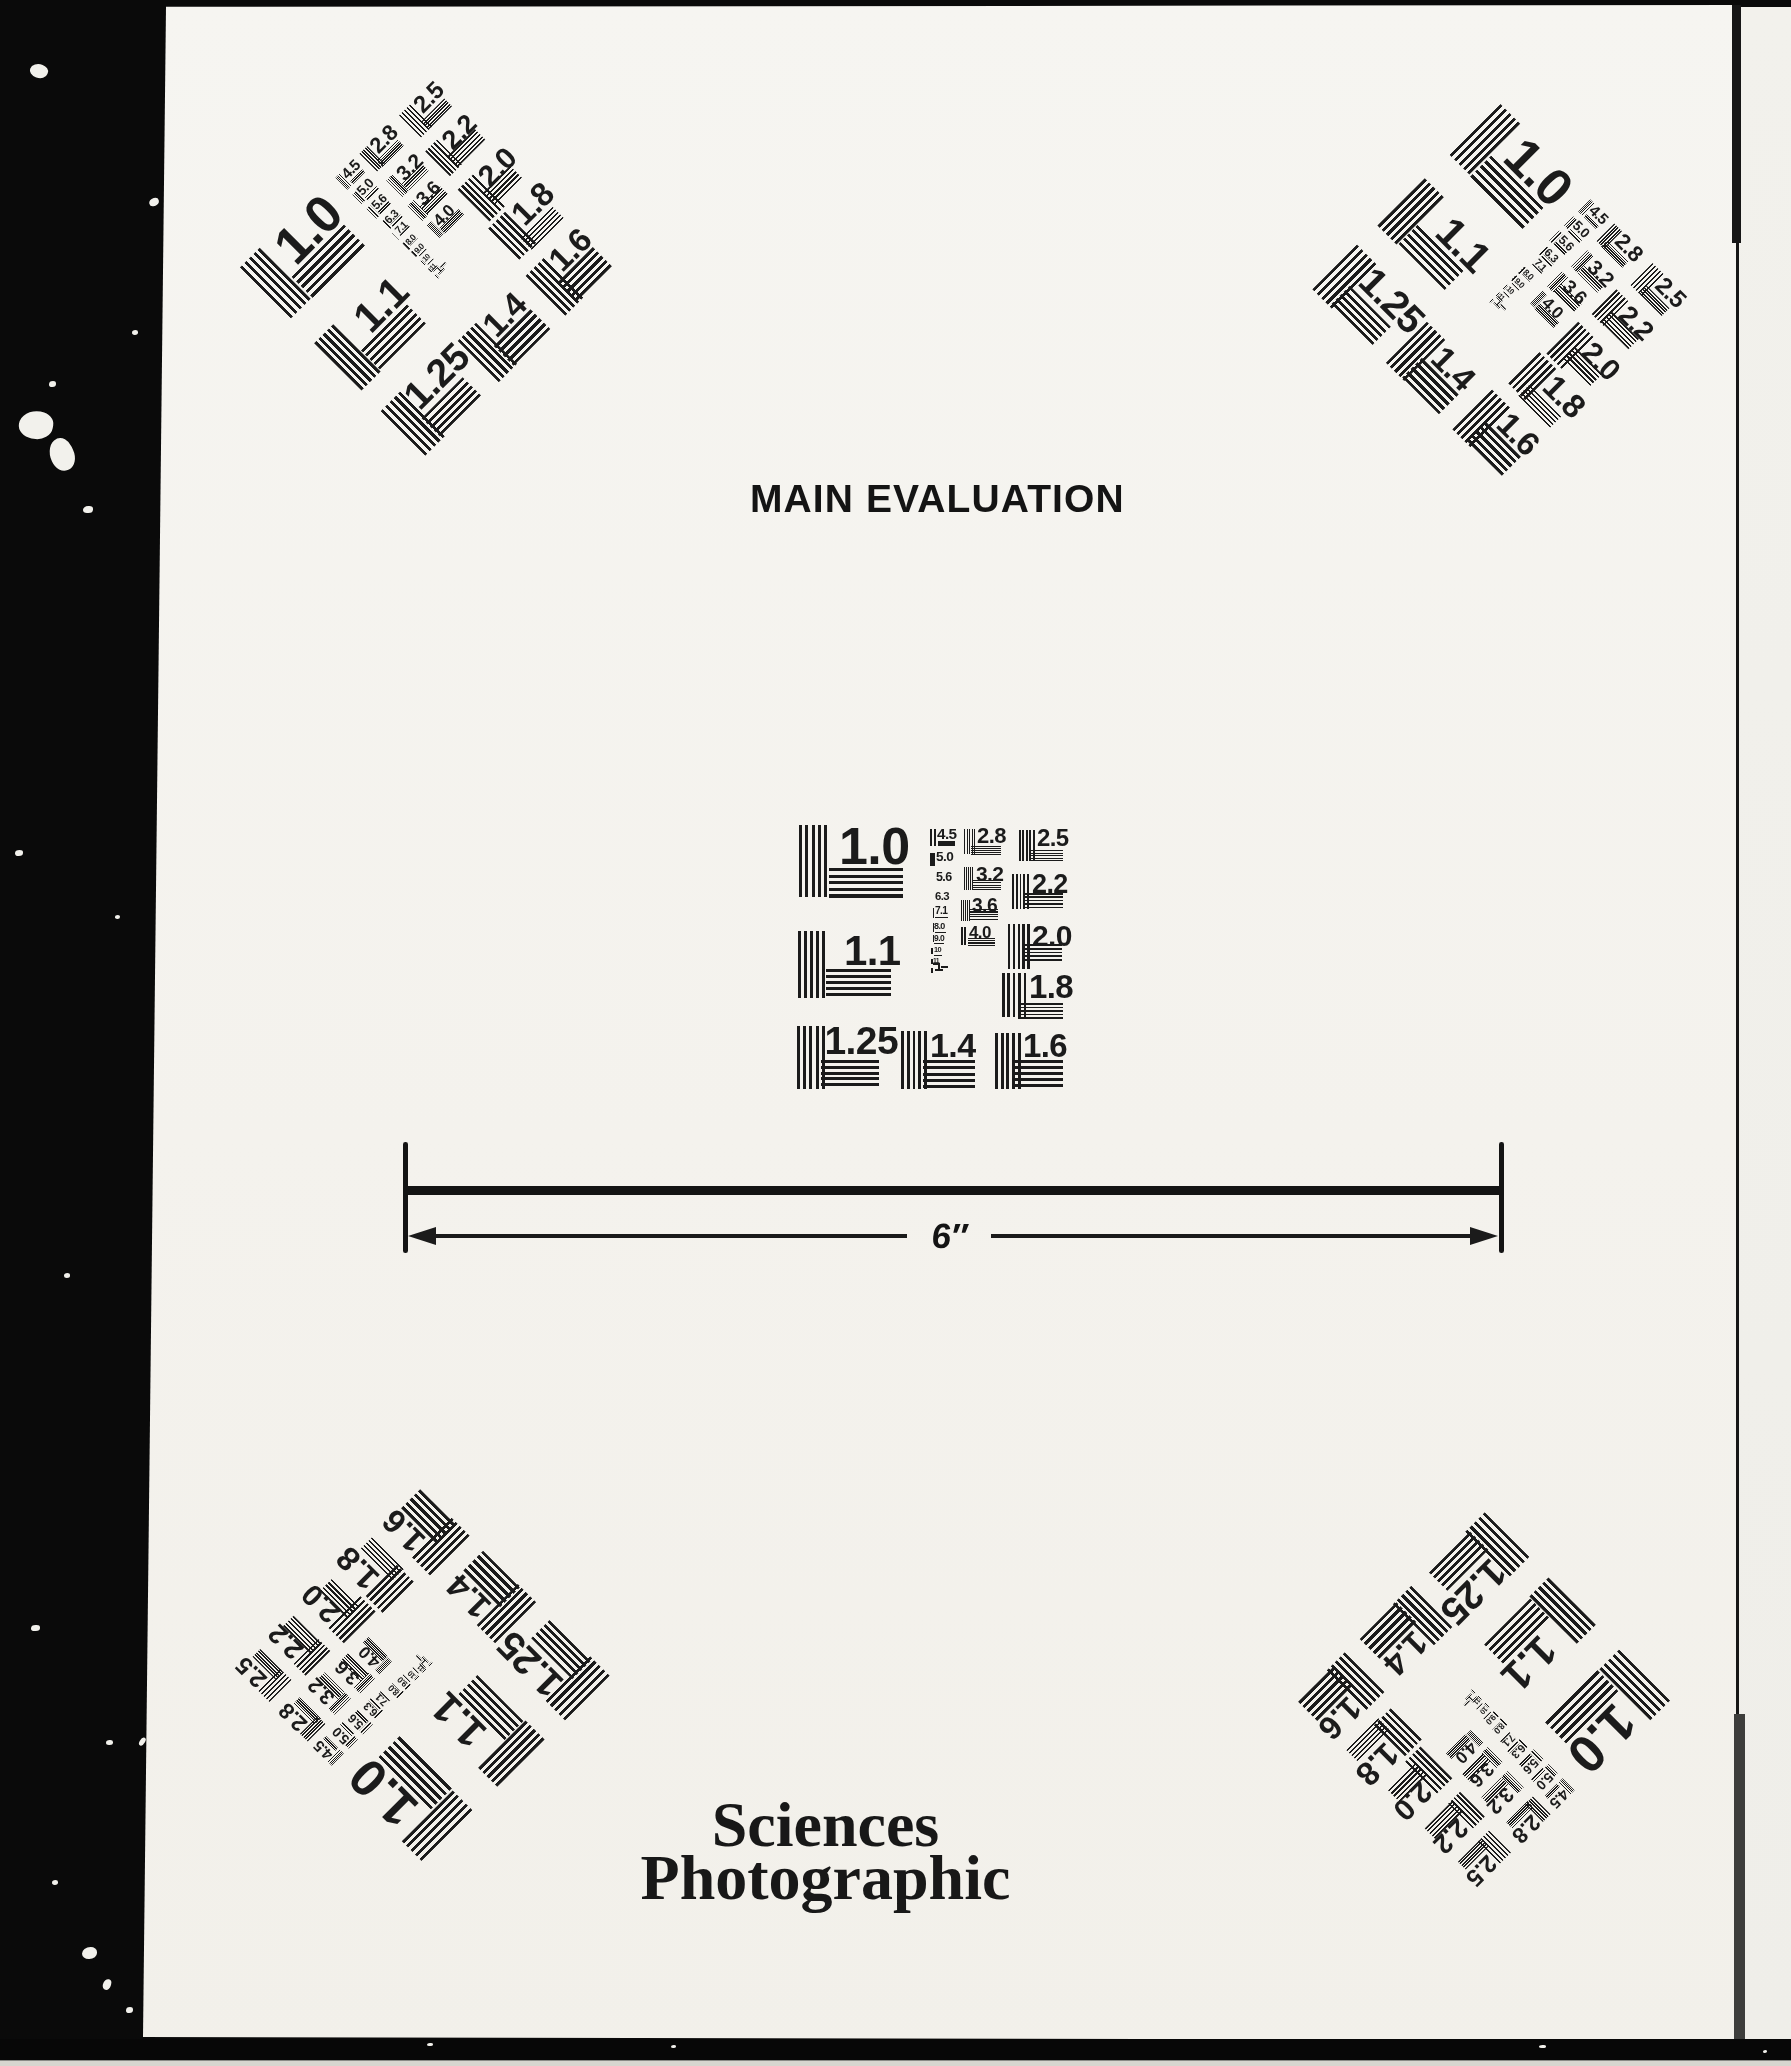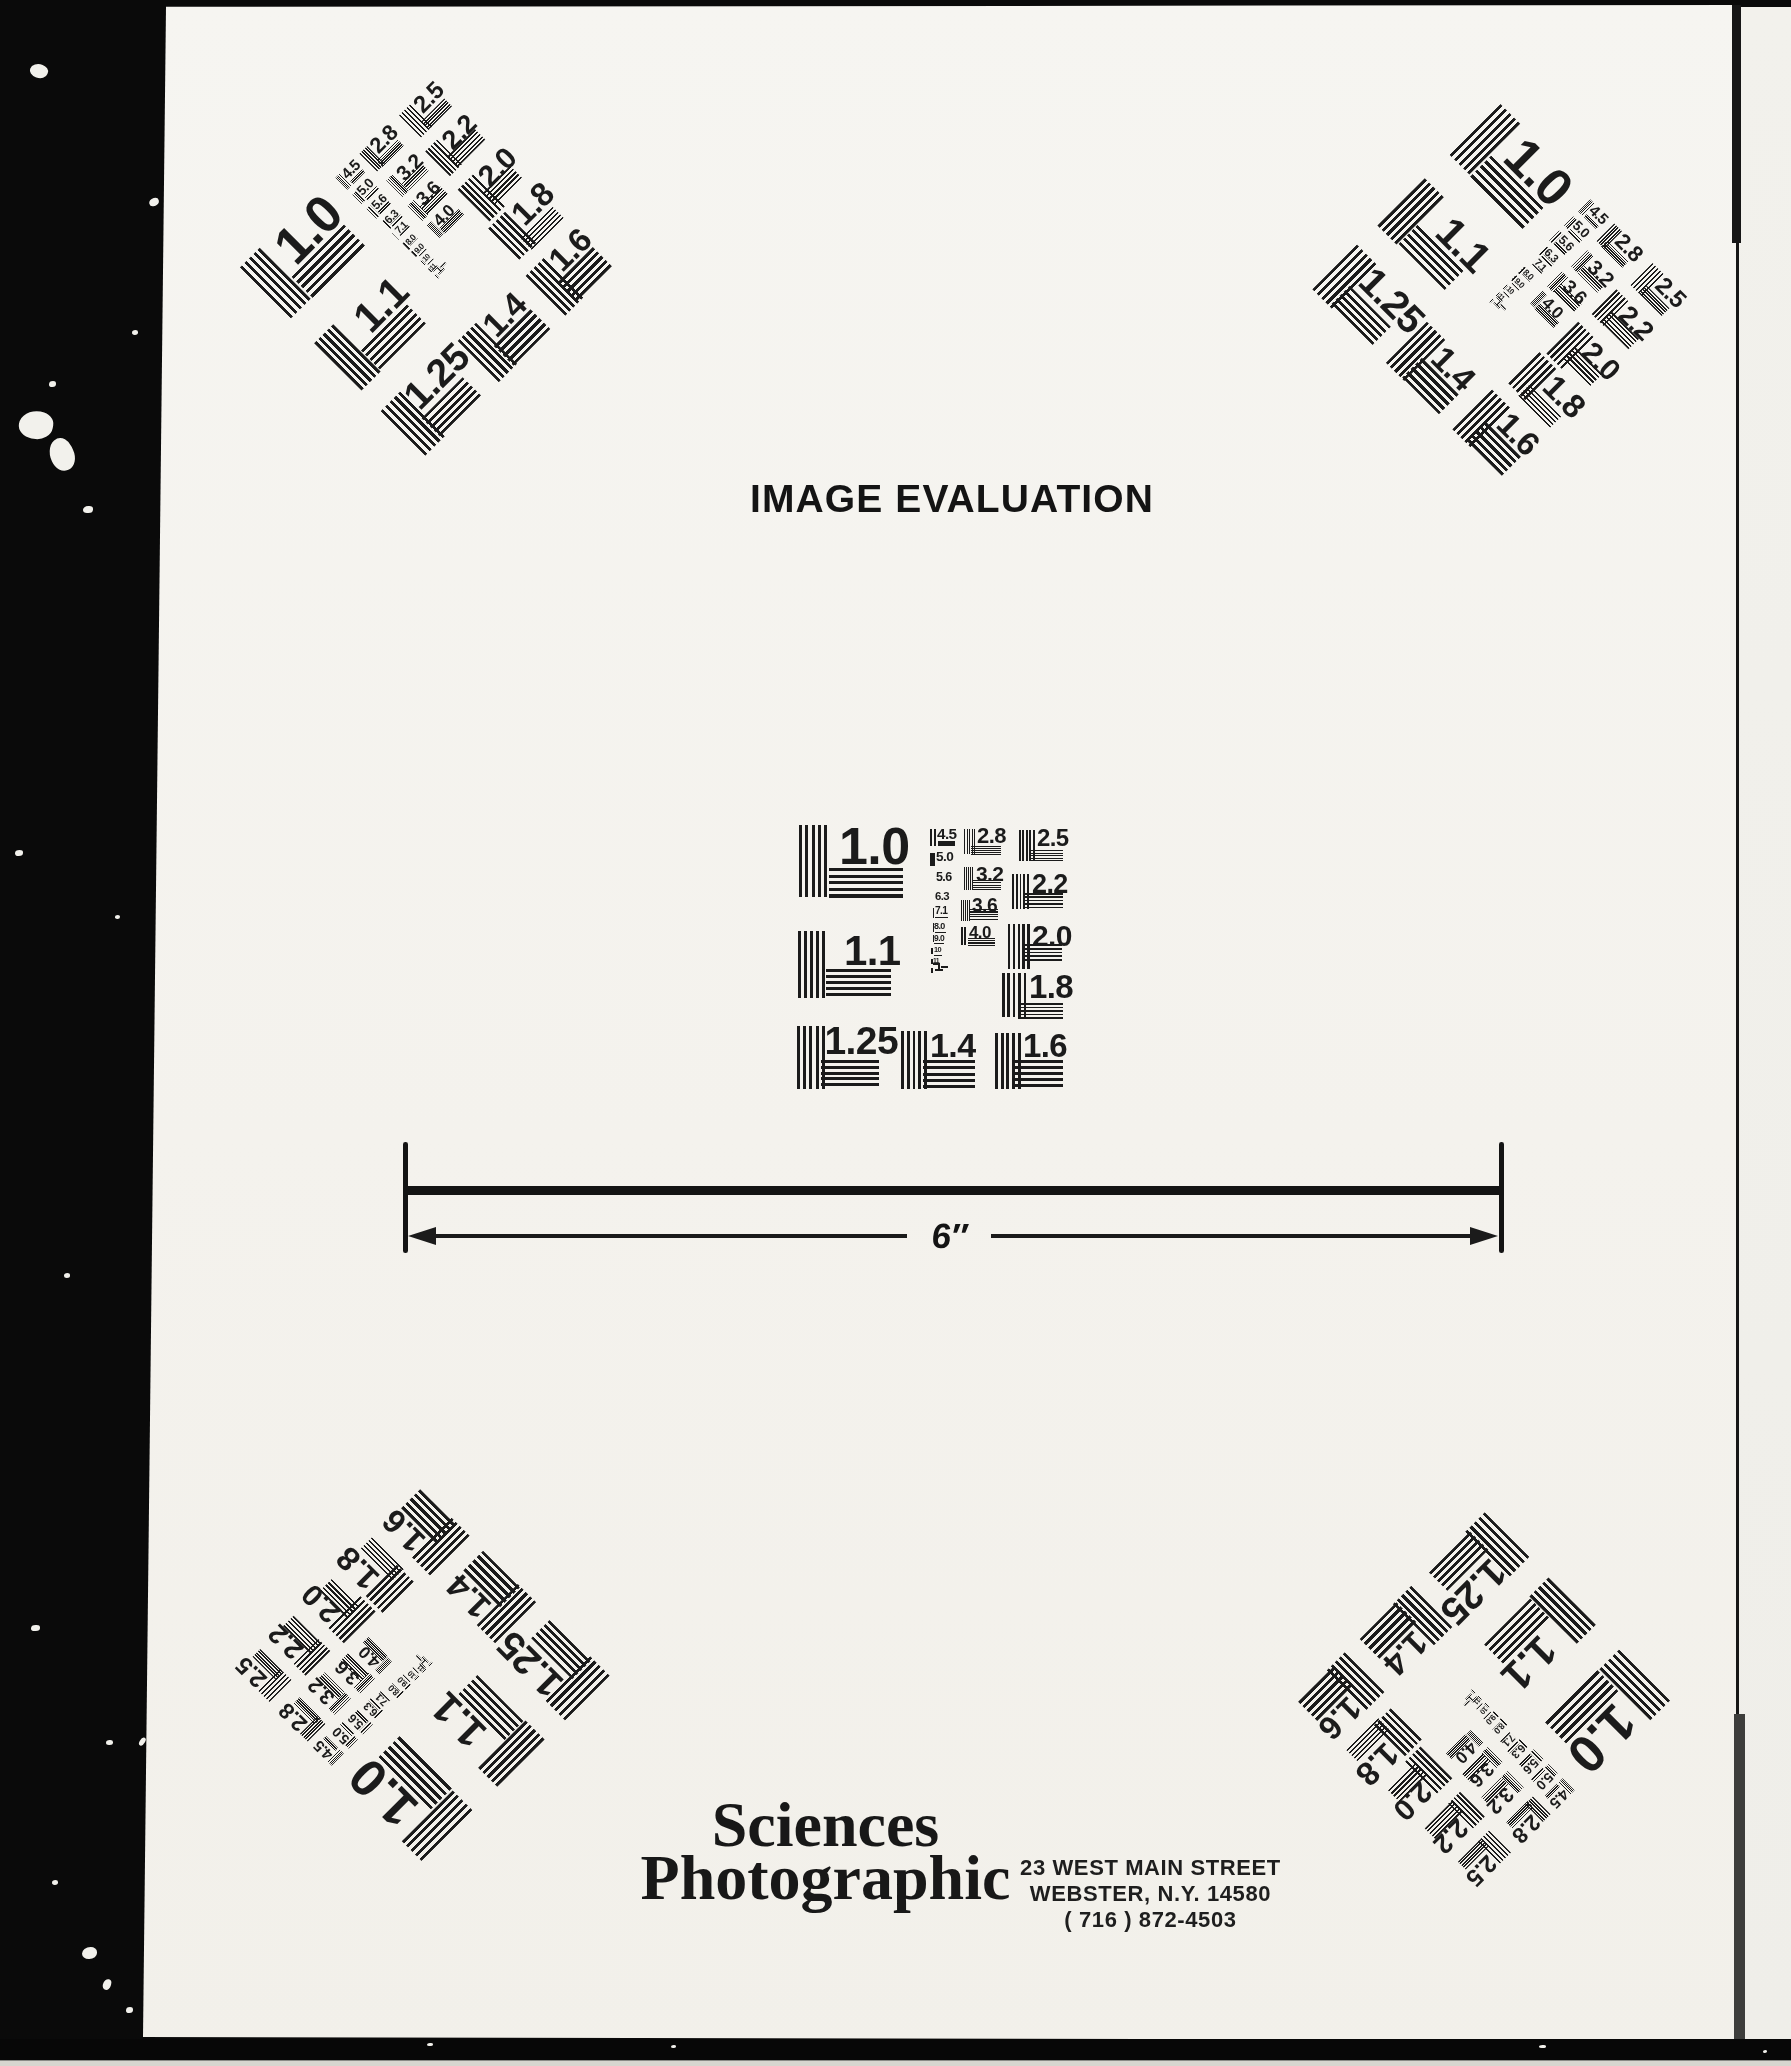--- a/index.html
+++ b/index.html
@@ -43,42 +43,37 @@
   #page-fleck{left:254px;top:818px;width:5.7px;height:5.7px;border-radius:50%;background:#222;}
 </style>
 </head>
 <body>
 
 <div class="abs" id="paper-sliver"></div>
 
 <div class="abs" id="page">
 
   <div class="abs" id="title-block">
-    <div>IMAGE EVALUATION</div>
+    <div>MAIN EVALUATION</div>
   </div>
 
   <div id="scalebar">
     <div class="tick" style="left: 403px; top: 1142px; height: 111px;"></div>
     <div class="tick" style="left: 1499px; top: 1142px; height: 111px;"></div>
     <div class="thickbar" style="left: 405px; top: 1186px; width: 1097px;"></div>
     <div class="dimseg" style="left: 434px; top: 1234px; width: 473px;"></div>
     <div class="dimseg" style="left: 991px; top: 1234px; width: 480px;"></div>
     <div class="arrow" style="left: 408px; top: 1227px; border-right: 28px solid rgb(27, 27, 27); border-top: 9.6px solid transparent; border-bottom: 9.6px solid transparent;"></div>
     <div class="arrow" style="left: 1470px; top: 1227px; border-left: 28px solid rgb(27, 27, 27); border-top: 9.6px solid transparent; border-bottom: 9.6px solid transparent;"></div>
     <div id="dim-label" style="left: 932px; top: 1216px;">6″</div>
   </div>
 
   <div class="abs" id="company-block">
     <div>Sciences</div>
     <div>Photographic</div>
-  </div>
-  <div class="abs" id="address-block">
-    <div>23 WEST MAIN STREET</div>
-    <div>WEBSTER, N.Y. 14580</div>
-    <div>( 716 ) 872-4503</div>
   </div>
 
   <div id="page-fleck"></div>
 <div class="pattern abs" style="left: 795px; top: 823px; transform: rotate(0deg);">
       <div class="bars" style="left: 4px; top: 1.7px; width: 28px; height: 72px; background: repeating-linear-gradient(to right, rgb(27, 27, 27) 0px, rgb(27, 27, 27) 3.2px, transparent 3.2px, transparent 6.3px);"></div>
       <div class="bars" style="left: 34px; top: 45px; width: 74px; height: 29.5px; background: repeating-linear-gradient(rgb(27, 27, 27) 0px, rgb(27, 27, 27) 3.3px, transparent 3.3px, transparent 6.6px);"></div>
       <div class="num" style="left: 44px; top: -2.8px; font-size: 52px;">1.0</div>
       <div class="bars" style="left: 2.8px; top: 108px; width: 27px; height: 67px; background: repeating-linear-gradient(to right, rgb(27, 27, 27) 0px, rgb(27, 27, 27) 3px, transparent 3px, transparent 6px);"></div>
       <div class="bars" style="left: 31px; top: 146px; width: 65px; height: 27px; background: repeating-linear-gradient(rgb(27, 27, 27) 0px, rgb(27, 27, 27) 3px, transparent 3px, transparent 6px);"></div>
       <div class="num" style="left: 49px; top: 107px; font-size: 42px;">1.1</div>

